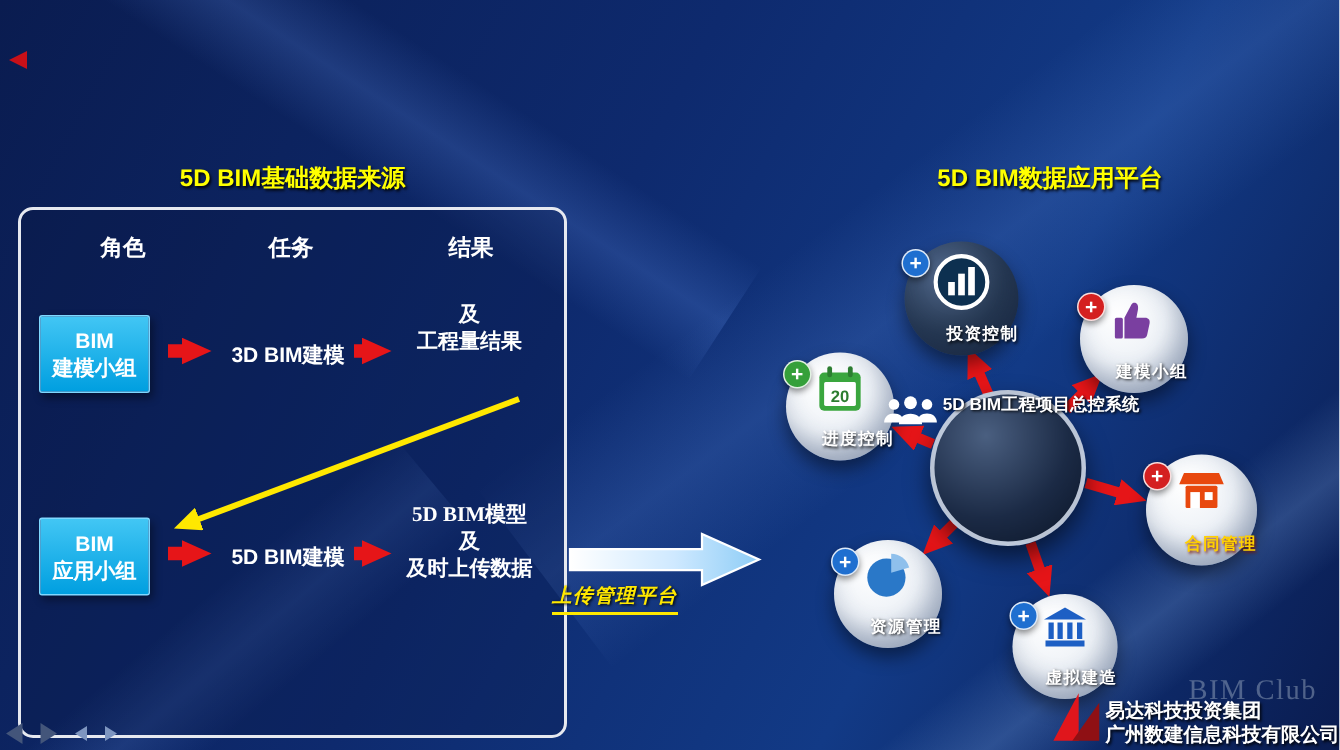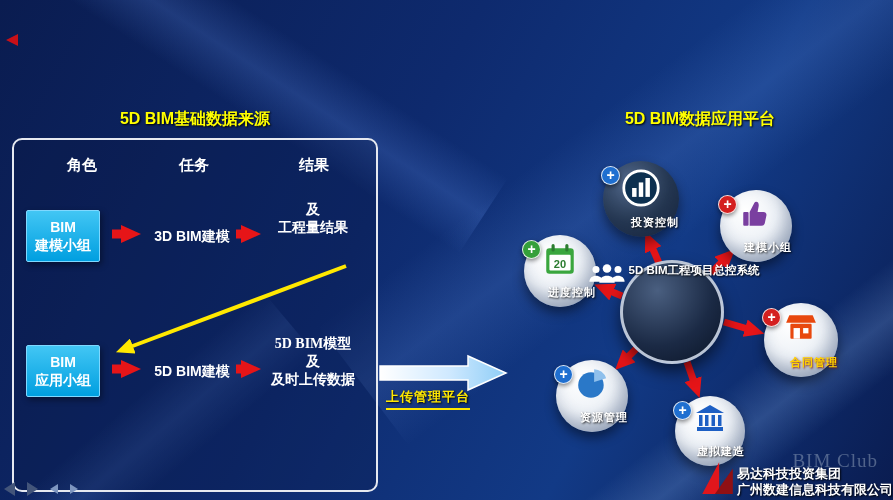--- a/index.html
+++ b/index.html
@@ -53,23 +53,23 @@
            color:#fff; font-weight:bold; font-size:14px; }
   .task.row1 { top:88px; }
   .task.row2 { top:223px; }
   .result { position:absolute; left:240px; width:118px; text-align:center;
            color:#fff; font-weight:bold; font-size:14px; line-height:1.3; }
   .result.row1 { top:60px; }
   .result.row2 { top:195px;font-family:Liberation Serif, serif; }
 
   .overlay { position:absolute; left:0; top:0; width:893px; height:500px; z-index:2; pointer-events:none; }
 
-  .transfer-label { position:absolute; left:386px; top:388px; z-index:3;
+  .transfer-label { position:absolute; left:368px; top:388px; z-index:3;
            color:#ffe800; font-size:13px; font-weight:bold; letter-spacing:1px;
-           border-bottom:2px solid #ffe800; padding-bottom:2px; text-shadow:1px 1px 2px #000; }
+           border-bottom:2px solid #ffe800; padding-bottom:2px; text-shadow:1px 1px 2px #000;font-style:italic; }
 
   
   .sat { position:absolute; border-radius:50%; z-index:3;
          box-shadow:0 6px 12px rgba(0,0,0,.45), inset -5px -9px 16px rgba(40,60,100,.30); }
   .sat.light { background:radial-gradient(circle at 35% 28%, #ffffff 0%, #eef2f7 45%, #b5c1d2 100%); }
   .sat.dark  { background:radial-gradient(circle at 35% 28%, #51688c 0%, #24364f 55%, #0d1829 100%); }
   .sat-0 { left:603px; top:161px; width:76px; height:76px; }
   .sat-1 { left:720px; top:190px; width:72px; height:72px; }
   .sat-2 { left:764px; top:303px; width:74px; height:74px; }
   .sat-3 { left:675px; top:396px; width:70px; height:70px; }

